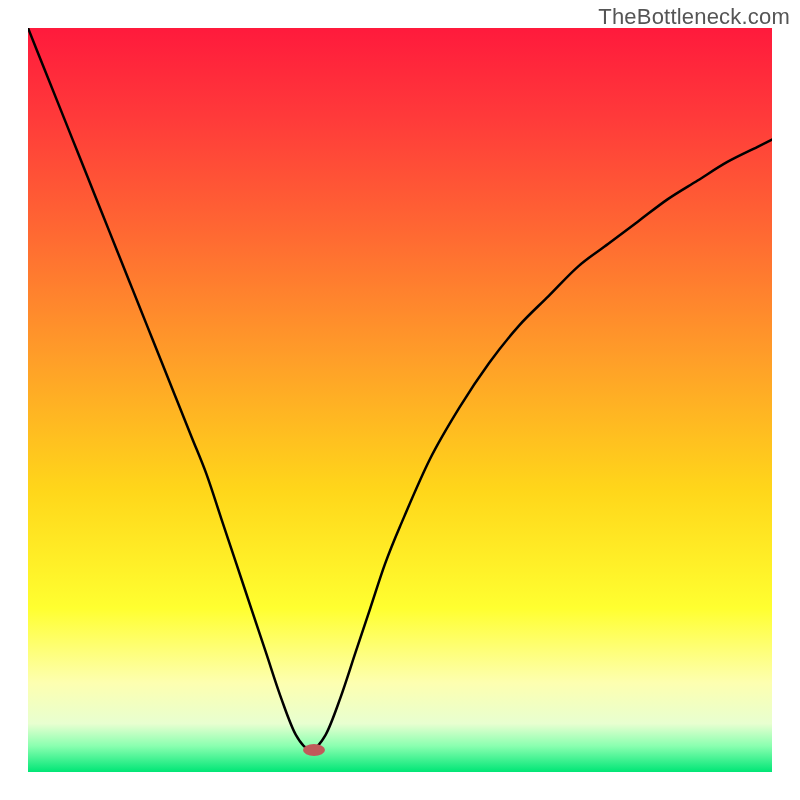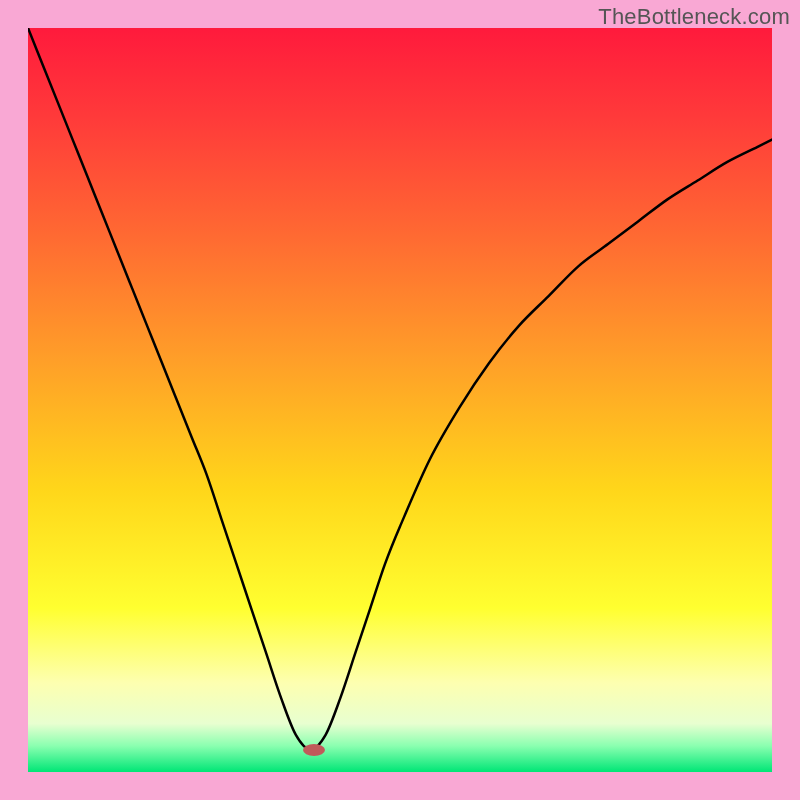--- a/index.html
+++ b/index.html
@@ -8,21 +8,21 @@
     width: 800px;
     height: 800px;
     background: #000;
     overflow: hidden;
     font-family: Arial, Helvetica, sans-serif;
   }
   .frame {
     position: relative;
     width: 800px;
     height: 800px;
-    background: #f9a8d4;
+    background: #ffffff;
   }
   .plot-area {
     position: absolute;
     left: 28px;
     top: 28px;
     width: 744px;
     height: 744px;
     overflow: hidden;
   }
   .gradient {

